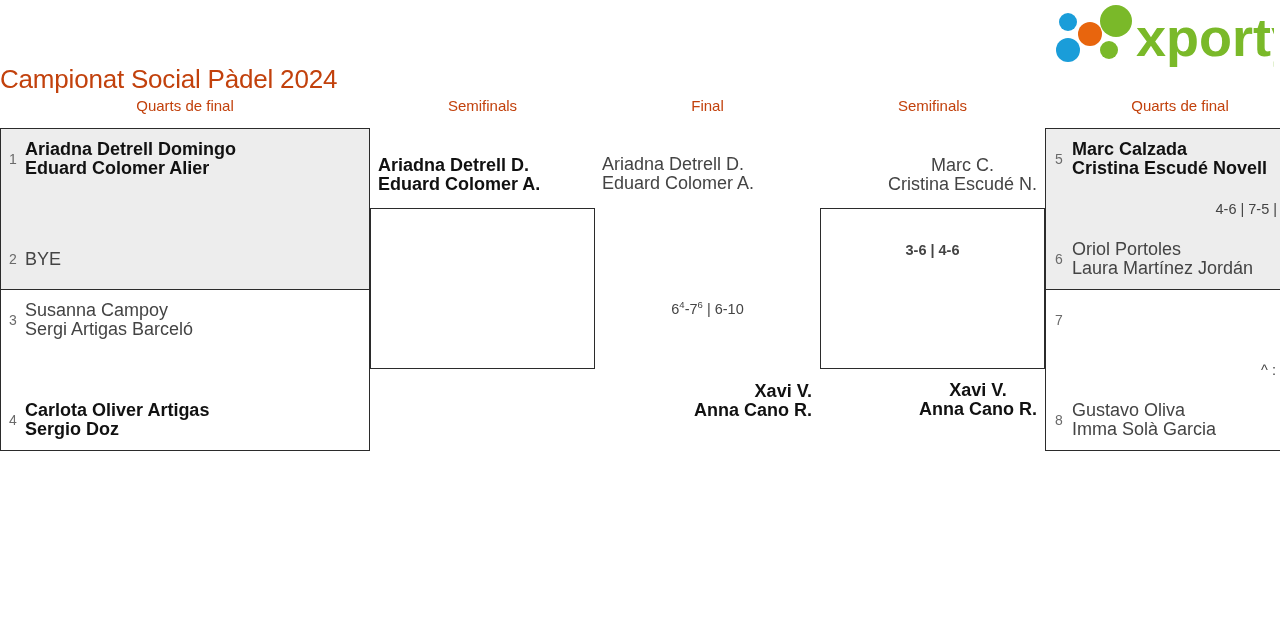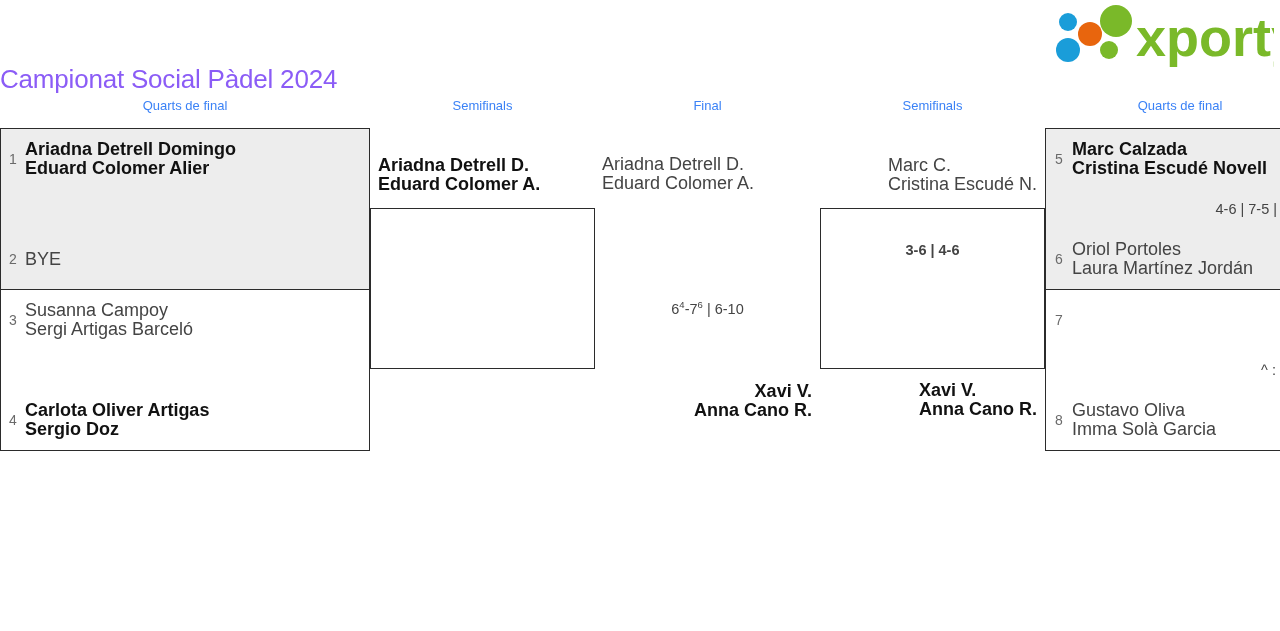--- a/index.html
+++ b/index.html
@@ -22,41 +22,41 @@
     left: 0; top: 0;
     width: 1280px;
     height: 92px;
   }
   #title-block {
     position: absolute;
     left: 0; top: 2px;
     font-size: 26px;
     line-height: 31px;
     font-weight: 400;
-    color: #8b5cf6;
+    color: #c2410c;
     letter-spacing: -0.2px;
     white-space: pre;
   }
   #title-line1, #title-line2 { display: block; }
 
   
   #logo {
     position: absolute;
     left: 1050px; top: 5px;
     width: 224px; height: 62px;
   }
   #logo svg { display: block; }
 
   
   .round-header {
     position: absolute;
     top: 96px;
-    font-size: 13px;
+    font-size: 15px;
     line-height: 20px;
-    color: #3b82f6;
+    color: #c2410c;
     text-align: center;
     white-space: nowrap;
   }
   #rh-0 { left: 0px;    width: 370px; }
   #rh-1 { left: 370px;  width: 225px; }
   #rh-2 { left: 595px;  width: 225px; }
   #rh-3 { left: 820px;  width: 225px; }
   #rh-4 { left: 1045px; width: 270px; text-align: center; }
 
   
@@ -109,21 +109,21 @@
     position: absolute;
     font-size: 14.5px;
     line-height: 19px;
     color: #444444;
     white-space: nowrap;
   }
   .score sup { font-size: 9.5px; vertical-align: super; line-height: 0; }
 
   
   .align-left  .players { text-align: left; }
-  .align-right .players { text-align: left; }
+  .align-right .players { text-align: center; }
   .align-right .slot { flex-direction: row-reverse; }
 
   
   
   #m-qf1 { left: 0px; top: 128px; width: 370px; height: 162px; }
   #m-qf2 { left: 0px; top: 289px; width: 370px; height: 162px; }
   #m-qf1 .slot, #m-qf2 .slot { height: 60px; padding-left: 0px; }
   #m-qf1 .score, #m-qf2 .score { left: 0; right: 0; top: 71px; text-align: center; }
 
   

